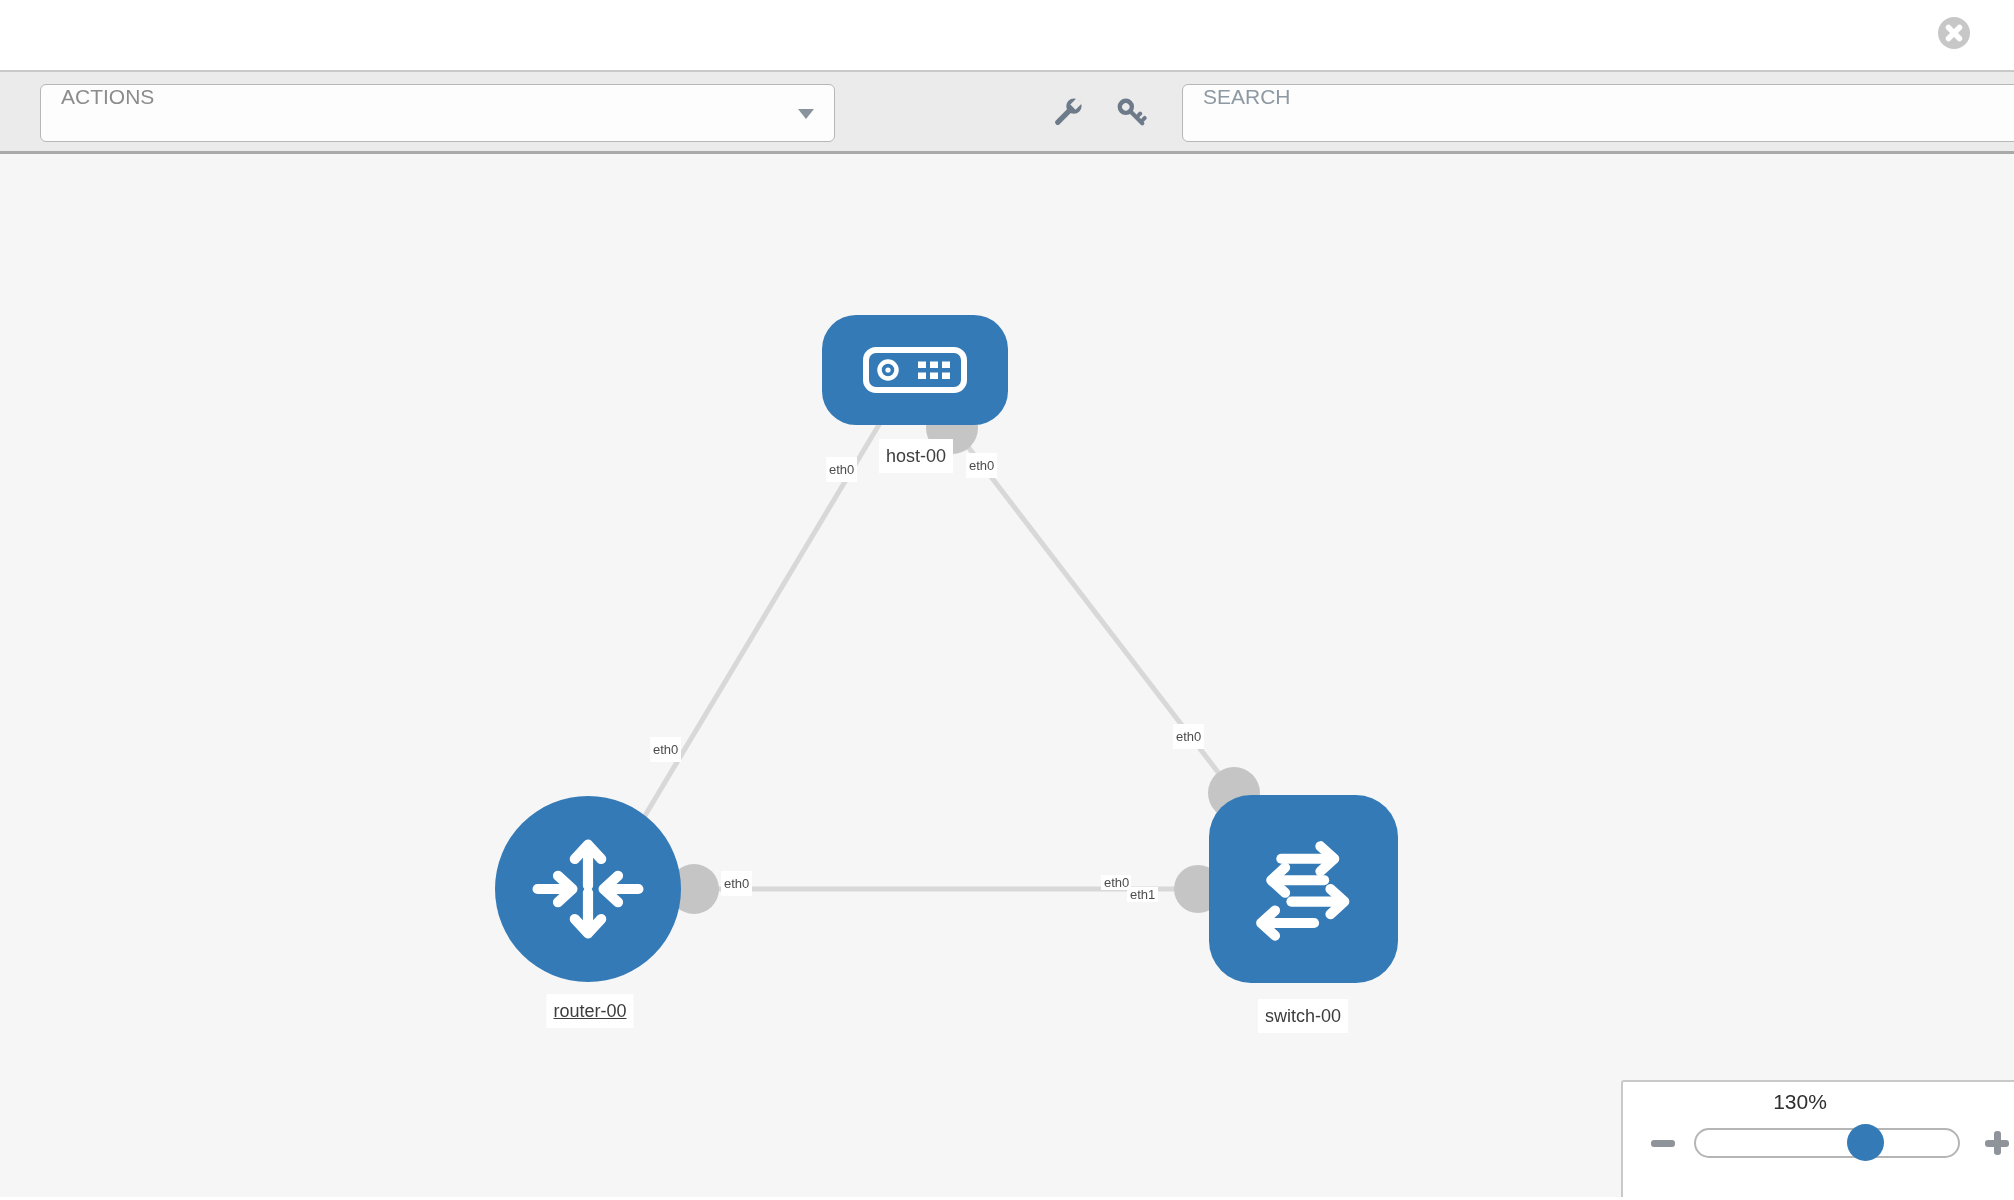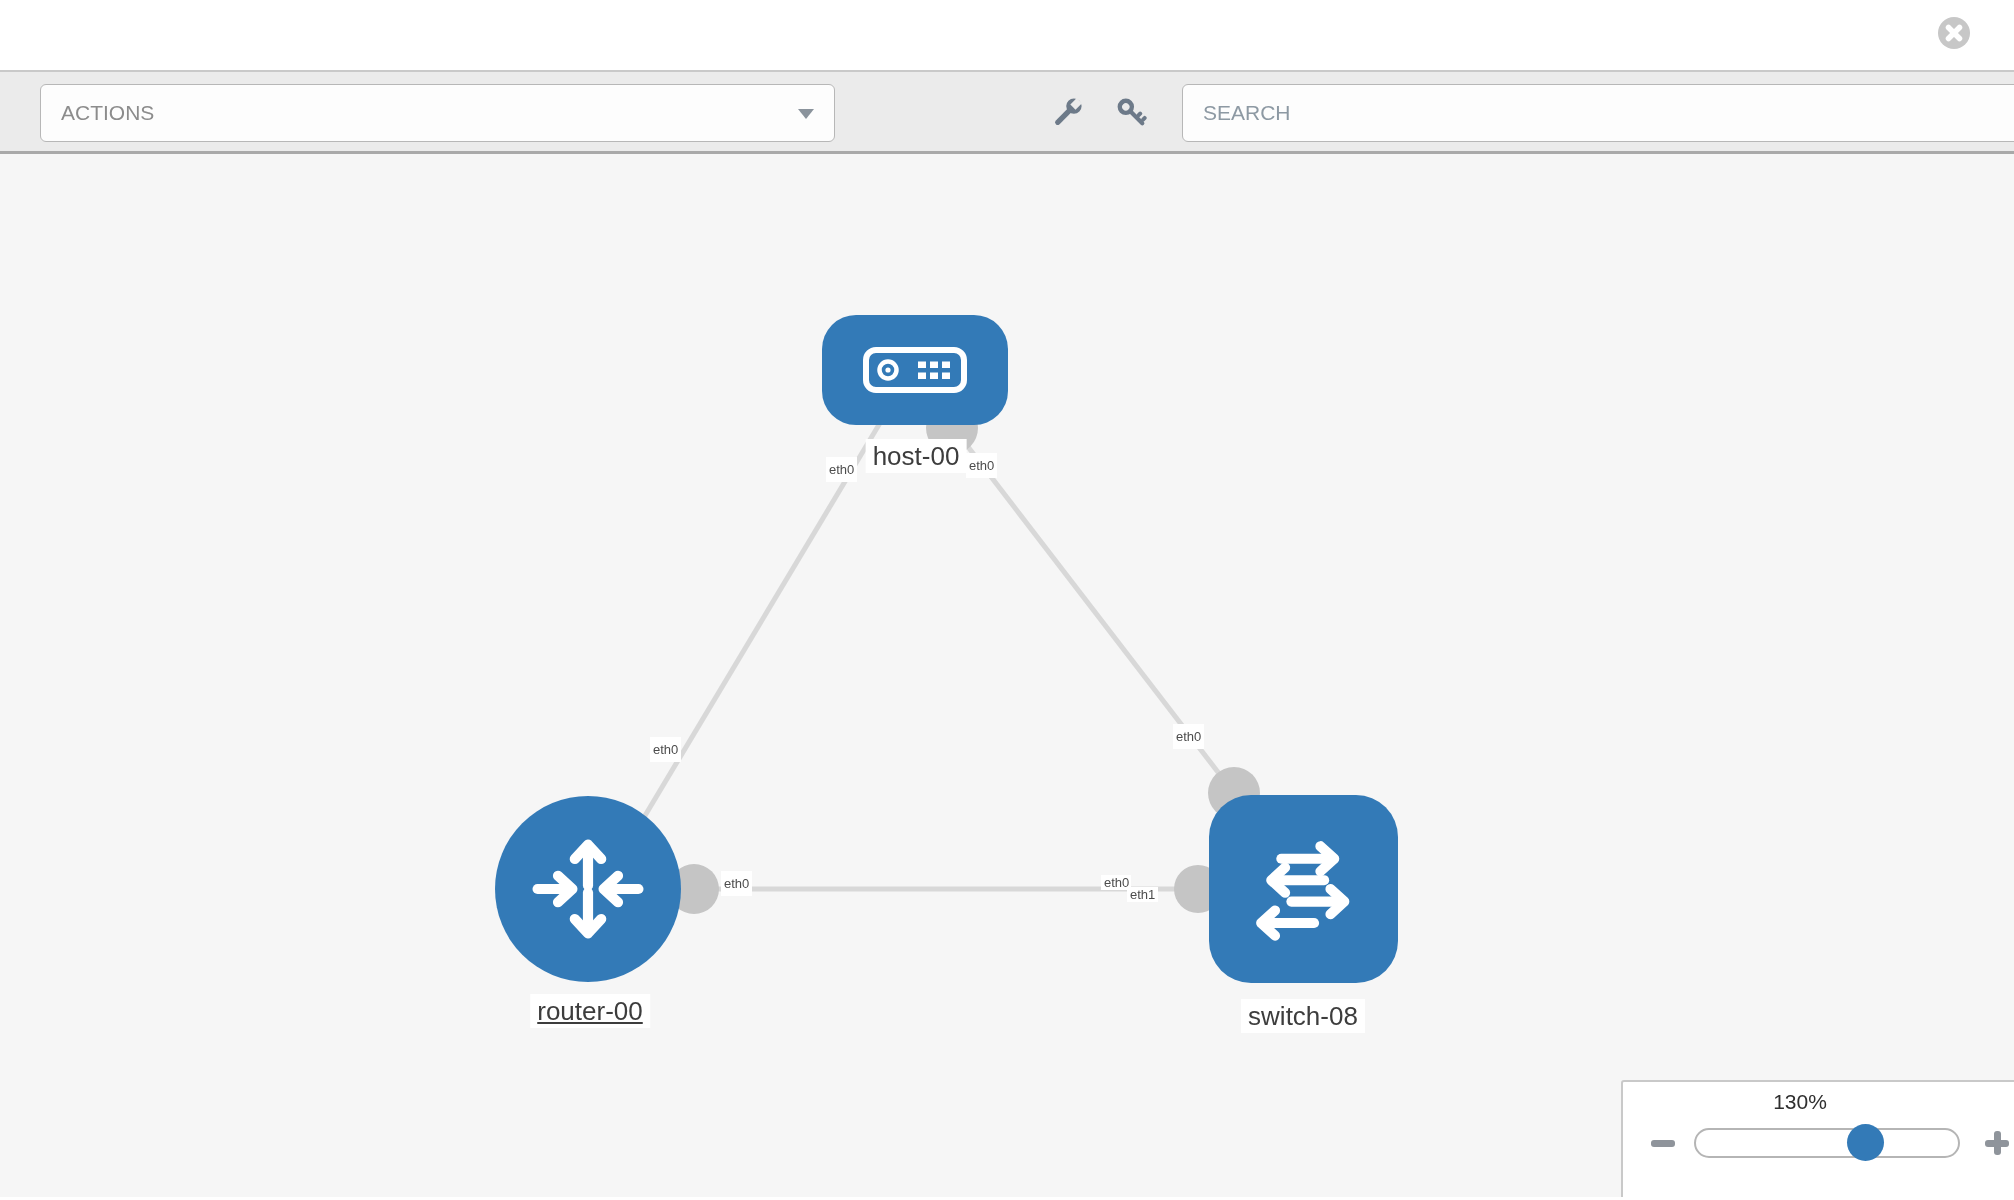--- a/index.html
+++ b/index.html
@@ -12,21 +12,21 @@
   .header-title { position:absolute; left:40px; top:50%; transform:translateY(-50%);
     font-size:24px; font-weight:bold; color:#4d4d4d; letter-spacing:0.2px; }
   .close-btn { position:absolute; right:44px; top:17px; width:32px; height:32px;
     border-radius:50%; background:#c7c7c7; cursor:pointer; display:flex;
     align-items:center; justify-content:center; }
 
   
   .toolbar { position:relative; height:82px; background:#ebebeb;
     border-bottom:3px solid #a9a9a9; }
   .dd-box { position:absolute; top:12px; height:58px; background:#fdfdfd;
-    border:1px solid #b7b7b7; border-radius:6px; display:flex; align-items:center;
+    border:1px solid #b7b7b7; border-radius:6px; display:flex; 
     padding:0 20px; font-size:21px; cursor:pointer; }
   .dd-actions { left:40px; width:795px; color:#8c8c8c; }
   .dd-search  { left:1182px; width:908px; color:#8d99a3; }
   .dd-caret { position:absolute; right:20px; top:50%; margin-top:-4px;
     width:0; height:0; border-left:8px solid transparent;
     border-right:8px solid transparent; border-top:10px solid #8a939c; }
   .tool-icon { position:absolute; top:21px; width:42px; height:42px; cursor:pointer; }
   .icon-wrench { left:1045px; }
   .icon-key { left:1112px; }
 
@@ -34,21 +34,21 @@
   .canvas { position:relative; height:1043px; background:#f6f6f6; overflow:hidden; }
   .links-svg { position:absolute; left:0; top:0; }
 
   .node { position:absolute; background:#337ab7; display:flex;
     align-items:center; justify-content:center; cursor:pointer; z-index:3; }
   .node-host { left:822px; top:161px; width:186px; height:110px; border-radius:34px; }
   .node-router { left:495px; top:642px; width:186px; height:186px; border-radius:50%; }
   .node-switch { left:1209px; top:641px; width:189px; height:188px; border-radius:42px; }
 
   .node-label { position:absolute; transform:translateX(-50%); background:#ffffff;
-    color:#3d3d3d; font-size:26px; line-height:34px; padding:0 7px;
+    color:#3d3d3d; font-size:18px; line-height:34px; padding:0 7px;
     white-space:nowrap; z-index:5; cursor:default; }
   .lbl-host { left:916px; top:285px; }
   .lbl-router { left:590px; top:840px;text-decoration:underline; }
   .lbl-switch { left:1303px; top:845px; }
 
   .eth-chip { position:absolute; background:#ffffff; color:#4c4c4c; font-size:13px;
     line-height:25px; padding:0 3px; white-space:nowrap; z-index:4; cursor:default; }
   .eth-l1a { left:826px; top:303px; }
   .eth-l1b { left:650px; top:583px; }
   .eth-l2a { left:966px; top:299px; }
@@ -170,21 +170,21 @@
         <line x1="40" y1="60" x2="80" y2="60"></line>
         <polyline points="71,50 82,60 71,70"></polyline>
         <line x1="58" y1="77" x2="18" y2="77"></line>
         <polyline points="27,67 16,77 27,87"></polyline>
       </g>
     </svg>
   </div>
 
   <div class="node-label lbl-host">host-00</div>
   <div class="node-label lbl-router">router-00</div>
-  <div class="node-label lbl-switch">switch-08</div>
+  <div class="node-label lbl-switch">switch-00</div>
 
   <div class="eth-chip eth-l1a">eth0</div>
   <div class="eth-chip eth-l1b">eth0</div>
   <div class="eth-chip eth-l2a">eth0</div>
   <div class="eth-chip eth-l2b">eth0</div>
   <div class="eth-chip eth-l3a">eth0</div>
   <div class="eth-overlap">
     <div class="back"><span class="eth-chip">eth0</span></div>
     <div class="front"><span class="eth-chip">eth1</span></div>
   </div>

